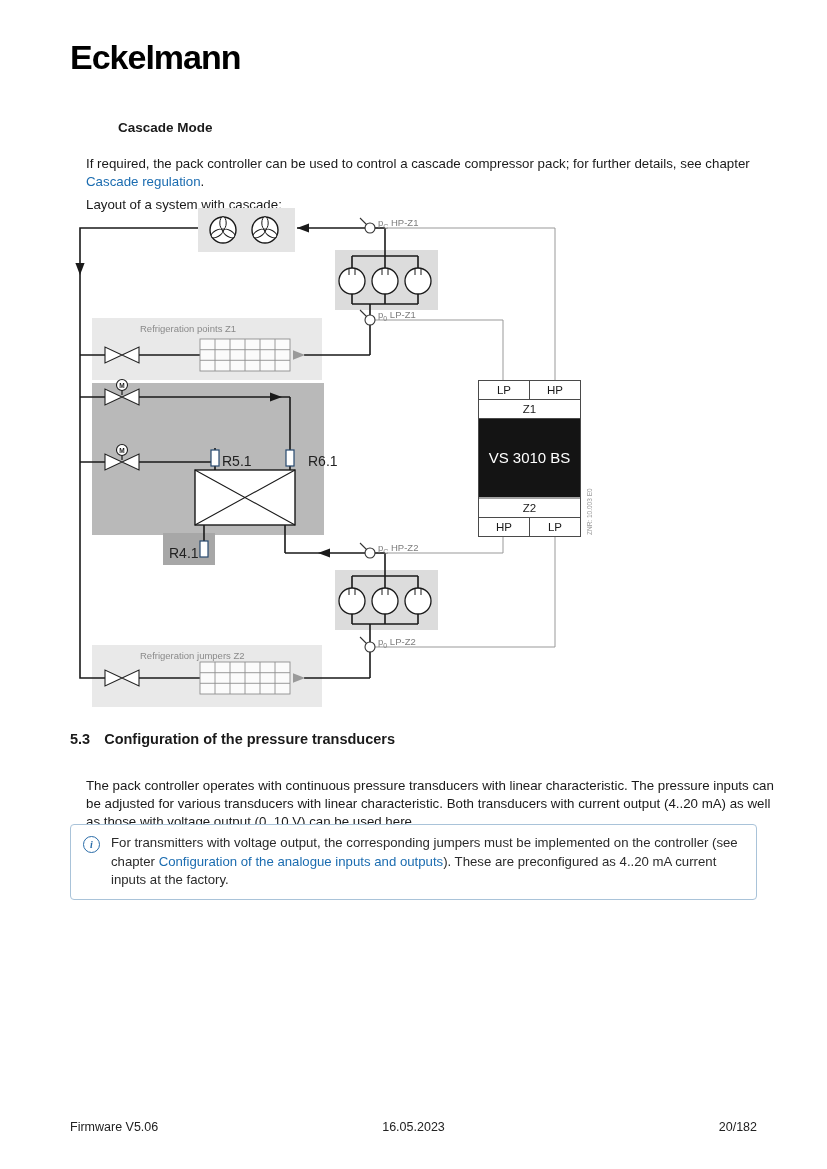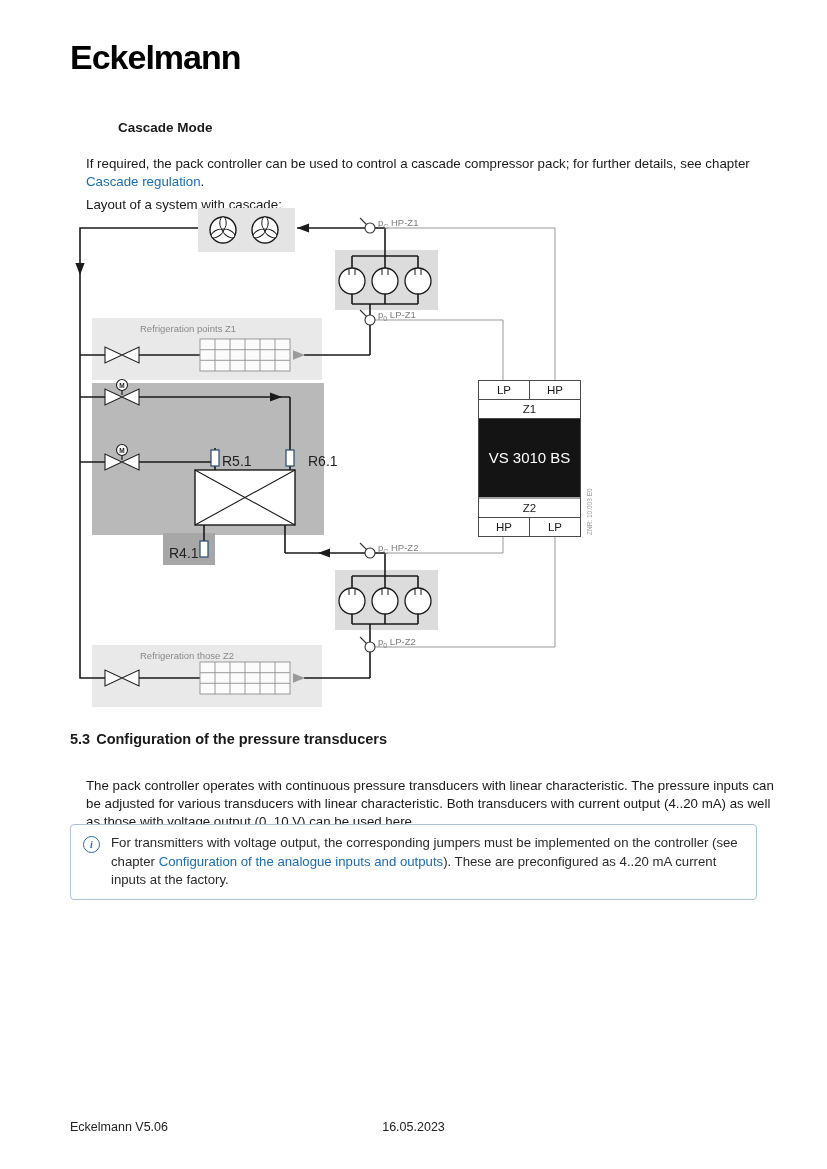--- a/index.html
+++ b/index.html
@@ -4,21 +4,21 @@
 <style>
   html,body{margin:0;padding:0;background:#fff;}
   .page{position:relative;width:827px;height:1169px;background:#fff;overflow:hidden;
         font-family:"Liberation Sans",sans-serif;color:#1a1a1a;}
   .abs{position:absolute;}
   .logo{left:70px;top:38px;font-size:34px;font-weight:bold;color:#000000;letter-spacing:-1px;}
   .h-small{left:70px;font-size:13.5px;font-weight:bold;margin-left:48px;}
   .body-text{left:70px;width:692px;font-size:13.3px;line-height:1.34;margin:16px;}
   .link{color:#1b6cb0;text-decoration:none;cursor:pointer;}
   .h-section{left:70px;font-size:14.5px;font-weight:bold;}
-  .h-section .num{margin-right:6px;}
+  .h-section .num{margin-right:14px;}
 
   
   .diagram{left:0;top:205px;width:827px;height:512px;}
   .dbox{position:absolute;}
   .fan-box{left:198px;top:3px;width:97px;height:44px;background:#e4e4e4;}
   .comp-z1{left:335px;top:45px;width:103px;height:60px;background:#dcdcdc;}
   .ref-z1{left:92px;top:113px;width:230px;height:62px;background:#e9e9e9;}
   .cascade{left:92px;top:178px;width:232px;height:152px;background:#b9b9b9;}
   .r41box{left:163px;top:328px;width:52px;height:32px;background:#a7a7a7;}
   .comp-z2{left:335px;top:365px;width:103px;height:60px;background:#dcdcdc;}
@@ -178,21 +178,21 @@
       </g>
 
       <g stroke="#27496e" stroke-width="1.2" fill="#fff">
         <rect x="211" y="245" width="8" height="16"></rect>
         <rect x="286" y="245" width="8" height="16"></rect>
         <rect x="200" y="336" width="8" height="16"></rect>
       </g>
     </svg>
 
     <div class="lbl-ref" style="left:108px;top:118px">Refrigeration points Z1</div>
-    <div class="lbl-ref" style="left:108px;top:445px">Refrigeration those Z2</div>
+    <div class="lbl-ref" style="left:108px;top:445px">Refrigeration jumpers Z2</div>
     <div class="lbl-r" style="left:222px;top:248px">R5.1</div>
     <div class="lbl-r" style="left:308px;top:248px">R6.1</div>
     <div class="lbl-r" style="left:169px;top:340px">R4.1</div>
 
     <div class="lbl-sens" style="left:378px;top:12px"><span>p</span><sub>C</sub><span> HP-Z1</span></div>
     <div class="lbl-sens" style="left:378px;top:104px"><span>p</span><sub>0</sub><span> LP-Z1</span></div>
     <div class="lbl-sens" style="left:378px;top:337px"><span>p</span><sub>C</sub><span> HP-Z2</span></div>
     <div class="lbl-sens" style="left:378px;top:431px"><span>p</span><sub>0</sub><span> LP-Z2</span></div>
 
     <div class="controller">
@@ -214,16 +214,17 @@
 
   <div class="abs h-section" style="top:731px"><span class="num">5.3</span><span>Configuration of the pressure transducers</span></div>
 
   <p class="abs body-text" style="top:761px;width:700px">The pack controller operates with continuous pressure transducers with linear characteristic. The pressure inputs can be adjusted for various transducers with linear characteristic. Both transducers with current output (4..20 mA) as well as those with voltage output (0..10 V) can be used here.</p>
 
   <div class="abs note">
     <span class="note-icon">i</span>
     <span class="note-text"><span>For transmitters with voltage output, the corresponding jumpers must be implemented on the controller (see chapter </span><a class="link">Configuration of the analogue inputs and outputs</a><span>). These are preconfigured as 4..20 mA current inputs at the factory.</span></span>
   </div>
 
-  <div class="abs footer f-left">Eckelmann V5.06</div>
+  <div class="abs footer f-left">Firmware V5.06</div>
   <div class="abs footer f-center">16.05.2023</div>
+  <div class="abs footer f-right">20/182</div>
 
 </div>
 
 </body></html>

